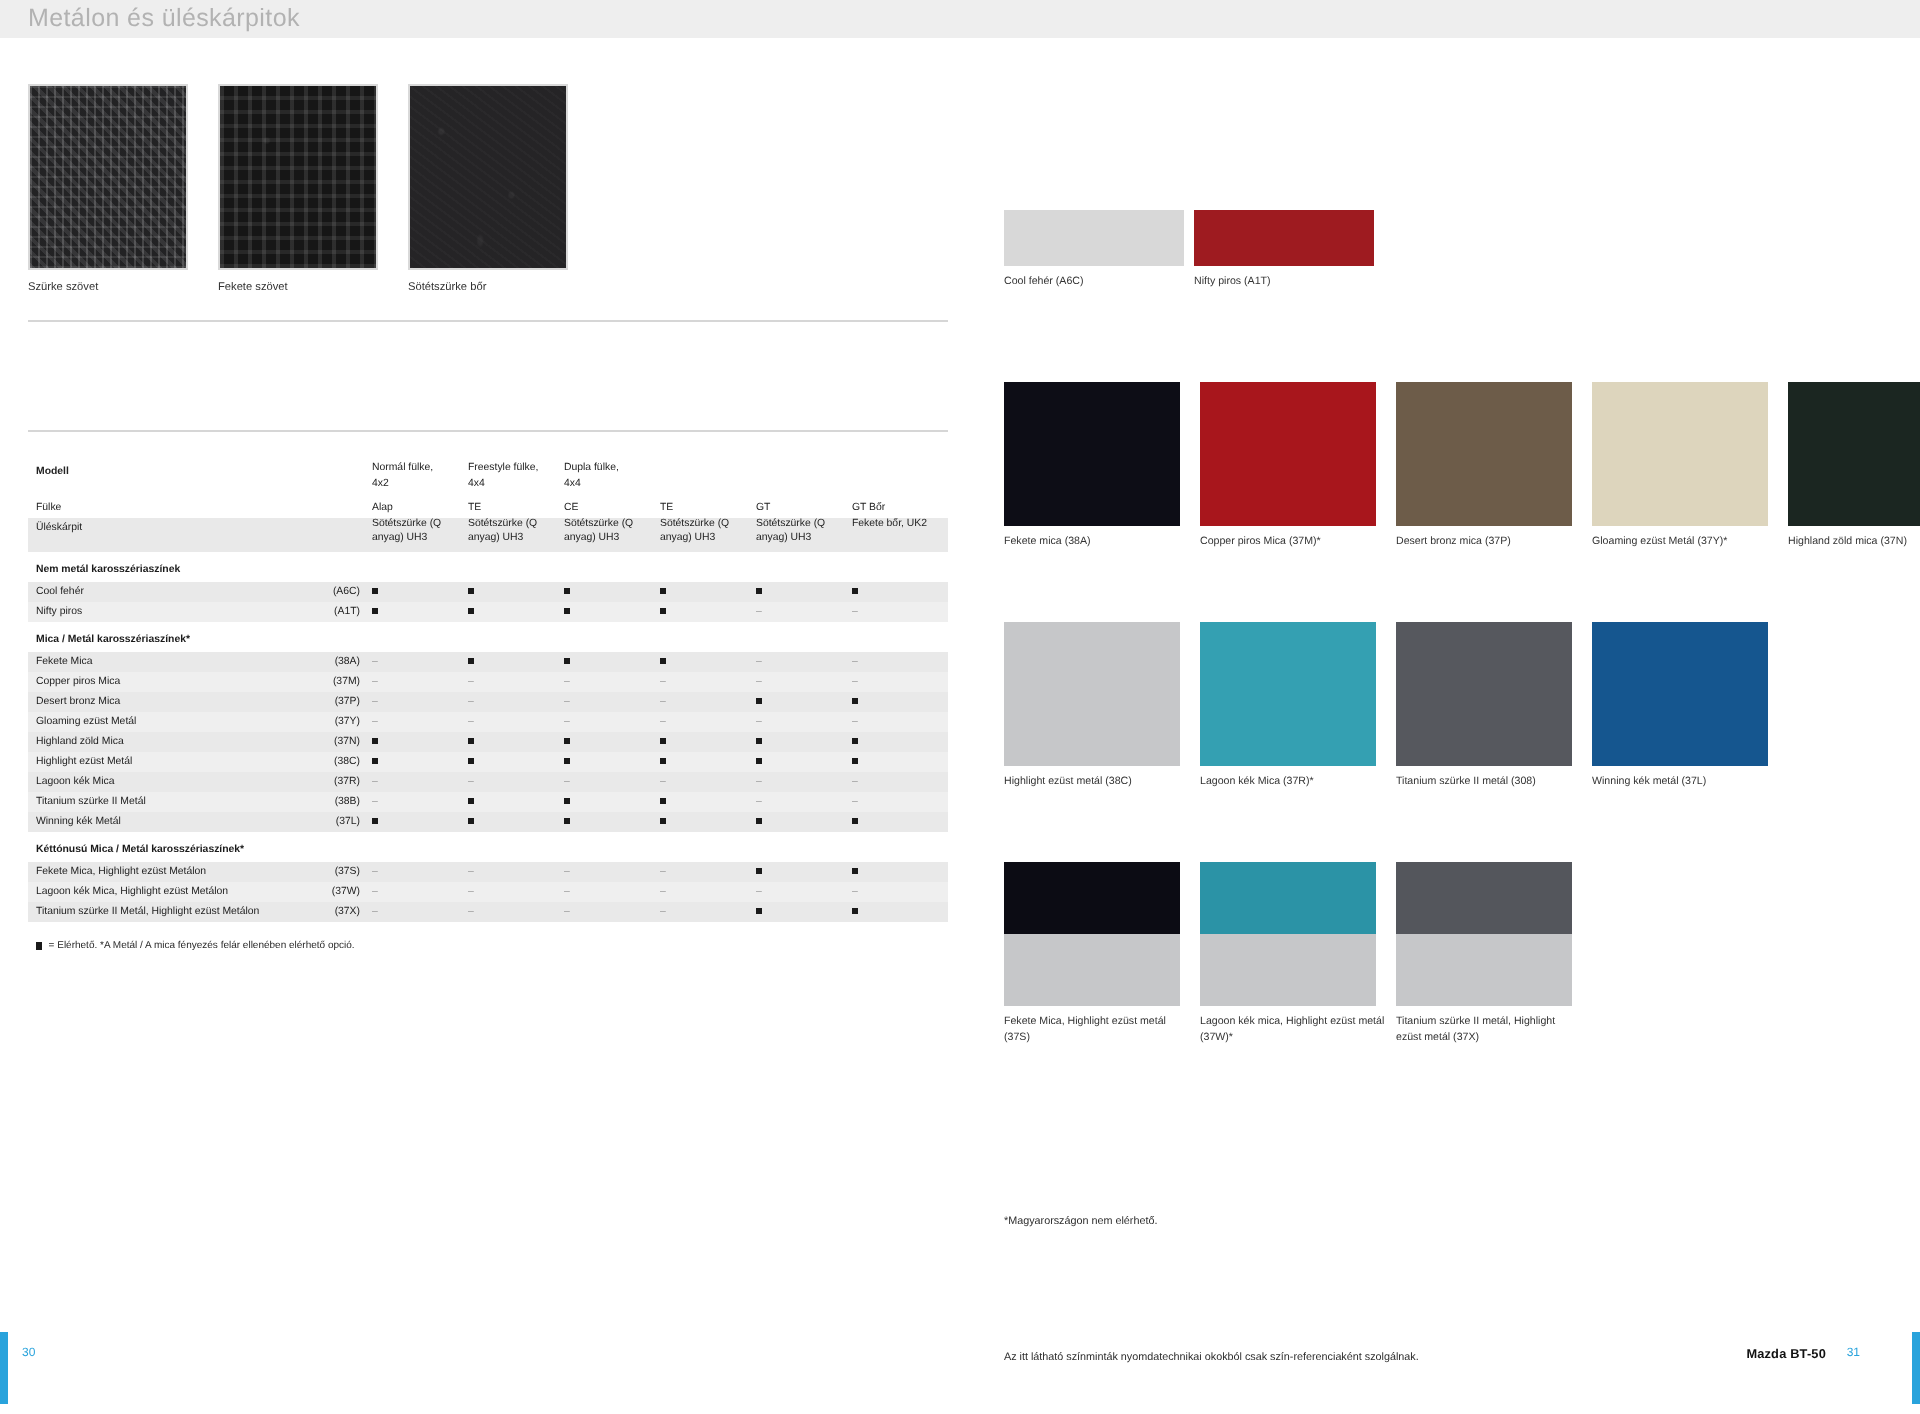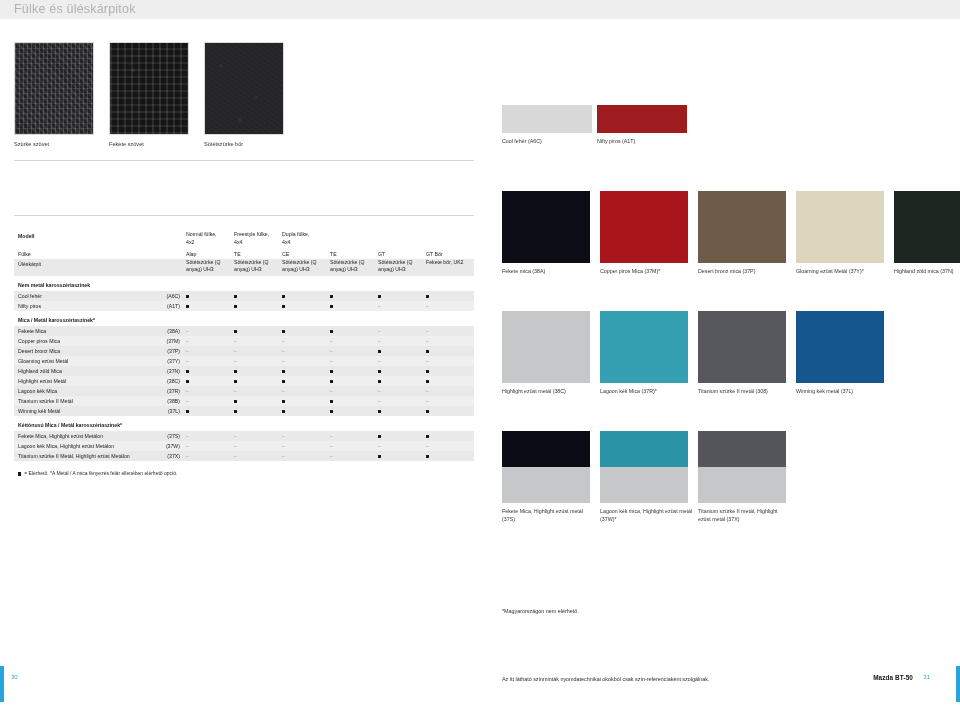--- a/index.html
+++ b/index.html
@@ -83,21 +83,21 @@
   .edge { position:absolute; width:4px; height:36px; background:#29a3dc; }
   .edge-l { left:0; top:666px; }
   .edge-r { right:0; top:666px; }
 </style>
 </head>
 <body>
 
 <div class="page">
 
   <div class="header-band"></div>
-  <div class="header-title">Fülke és üléskárpitok</div>
+  <div class="header-title">Metálon és üléskárpitok</div>
 
   <div class="uph-wrap">
     <div class="uph">
       <div class="uph-img tex-grey"></div>
       <div class="uph-label">Szürke szövet</div>
     </div>
     <div class="uph">
       <div class="uph-img tex-black"></div>
       <div class="uph-label">Fekete szövet</div>
     </div>

